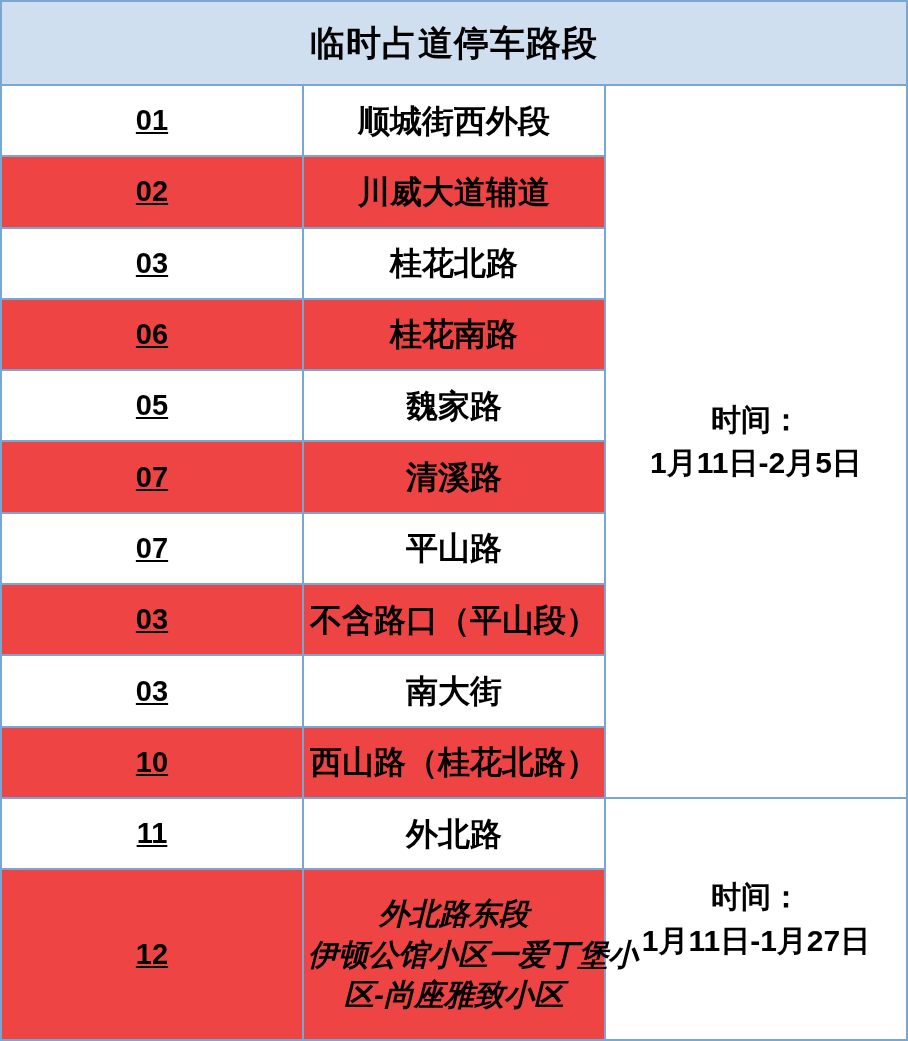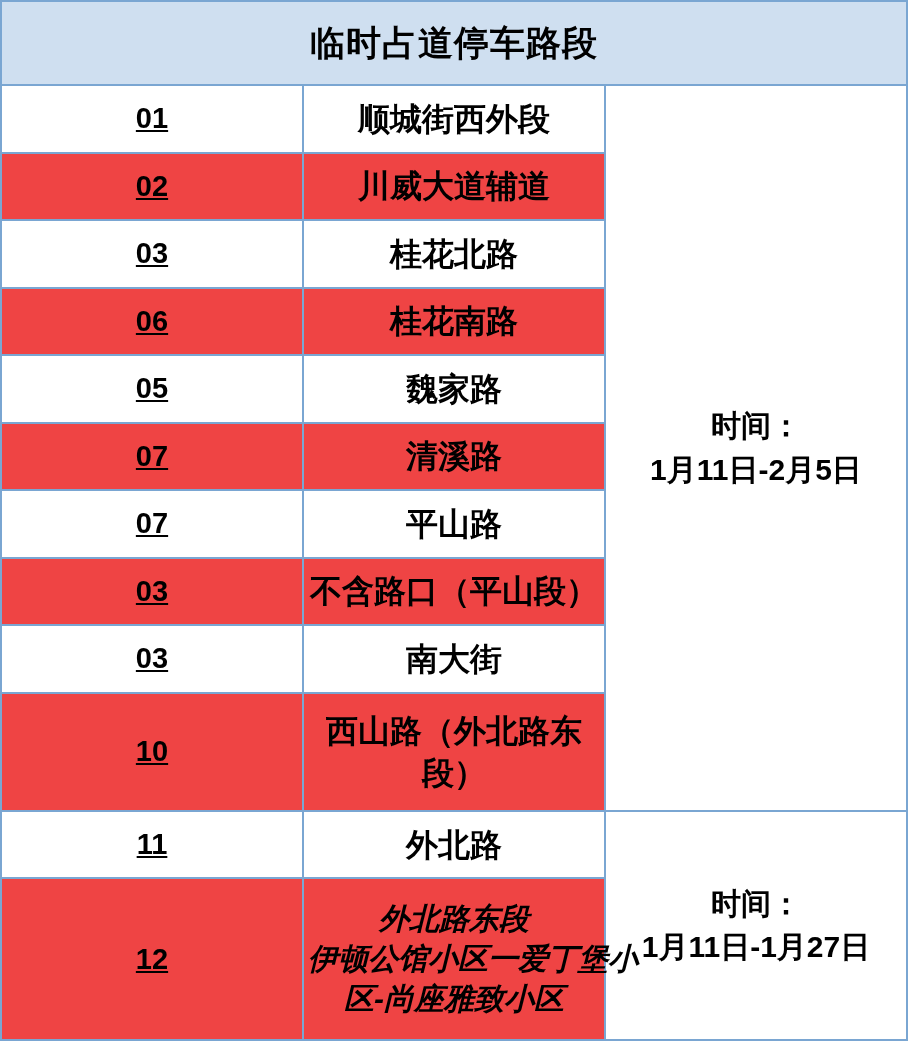--- a/index.html
+++ b/index.html
@@ -135,21 +135,21 @@
         <td class="col-name name-cell">不含路口（平山段）</td>
       </tr>
 
       <tr class="row-odd">
         <td class="col-idx idx-cell">03</td>
         <td class="col-name name-cell">南大街</td>
       </tr>
 
       <tr class="row-even">
         <td class="col-idx idx-cell">10</td>
-        <td class="col-name name-cell">西山路（外北路东段）</td>
+        <td class="col-name name-cell">西山路（桂花北路）</td>
       </tr>
 
       <tr class="row-odd">
         <td class="col-idx idx-cell">11</td>
         <td class="col-name name-cell">外北路</td>
         <td class="col-time time-cell" rowspan="2">
           <span class="time-line">时间：</span>
           <span class="time-line">1月11日-1月27日</span>
         </td>
       </tr>

